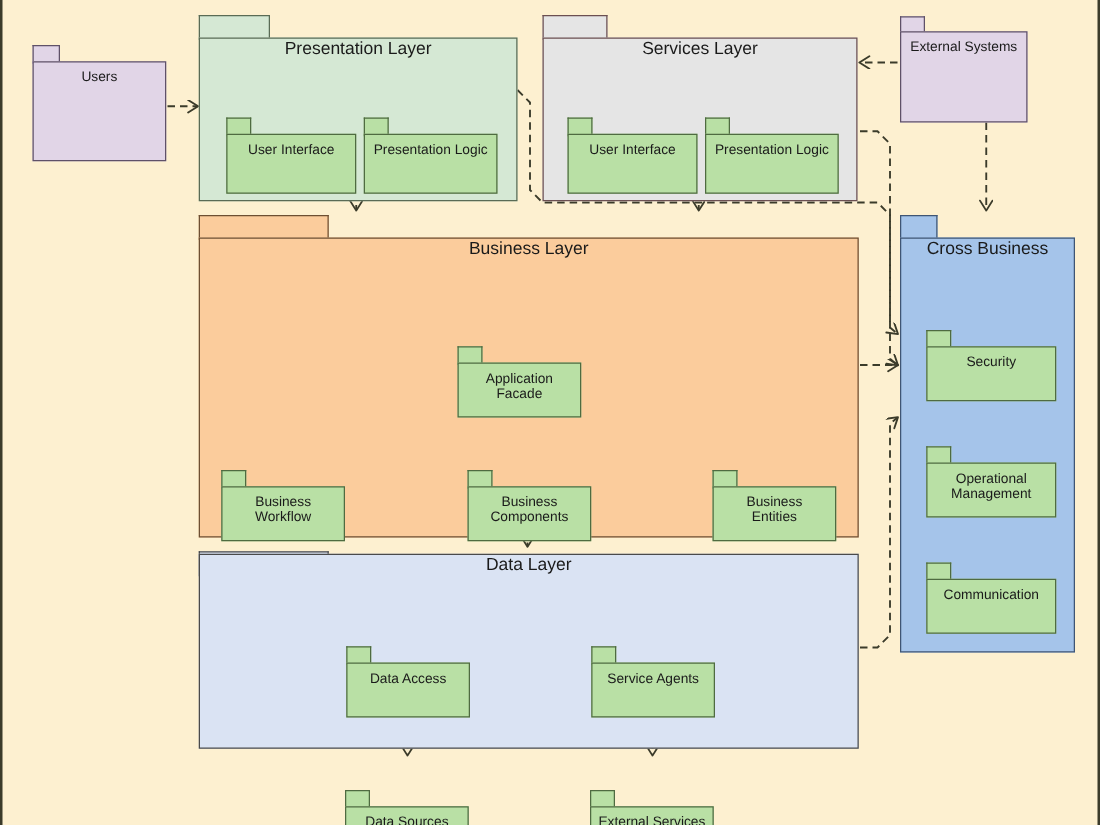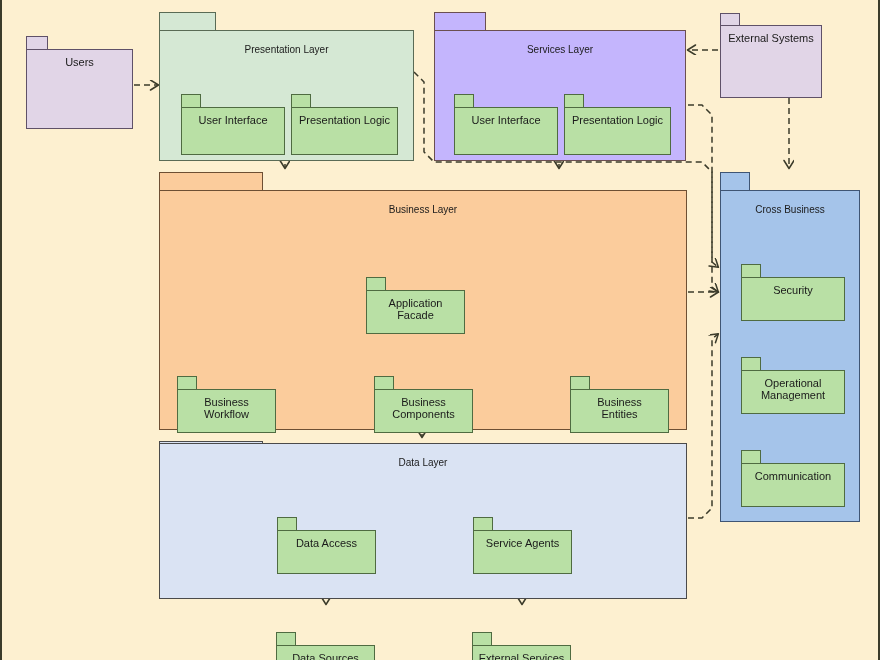--- a/index.html
+++ b/index.html
@@ -20,27 +20,27 @@
               border-bottom:none;left:0;top:0;}
   .pkg > .body{position:absolute;box-sizing:border-box;border:1.6px solid #4d4d3d;
                left:0;right:0;bottom:0;}
   .pkg > .body > .title{
       position:absolute;left:0;right:0;top:0;
       text-align:center;white-space:pre-line;line-height:1.12;
   }
   
   .f-green  > .tab,.f-green  > .body{background:#b9e0a5;border-color:#4f6b41;margin-top:28px;}
   .f-pgreen > .tab,.f-pgreen > .body{background:#d5e8d4;border-color:#5a6b55;}
-  .f-pink   > .tab,.f-pink   > .body{background:#c4b5fd;border-color:#6b4f51;}
+  .f-pink   > .tab,.f-pink   > .body{background:#e5e5e5;border-color:#6b4f51;}
   .f-purple > .tab,.f-purple > .body{background:#e1d5e7;border-color:#5f5168;}
   .f-orange > .tab,.f-orange > .body{background:#fbcc9c;border-color:#6d4f33;}
   .f-blue   > .tab,.f-blue   > .body{background:#a5c4ea;border-color:#3f5574;}
   .f-lblue  > .tab,.f-lblue  > .body{background:#dae3f3;border-color:#4a4a4a;}
 
-  .lbl-lg{font-size:10px;padding-top:13px;}
+  .lbl-lg{font-size:14px;padding-top:0;}
   .lbl-sm{font-size:11px;padding-top:6px;}
 </style>
 </head>
 <body>
 
 <div id="canvas">
 
   <svg id="wires" viewBox="0 0 880 660" xmlns="http://www.w3.org/2000/svg">
     <defs>
       <marker id="oa" markerWidth="12" markerHeight="12" refX="9.5" refY="5" orient="auto" markerUnits="userSpaceOnUse">

